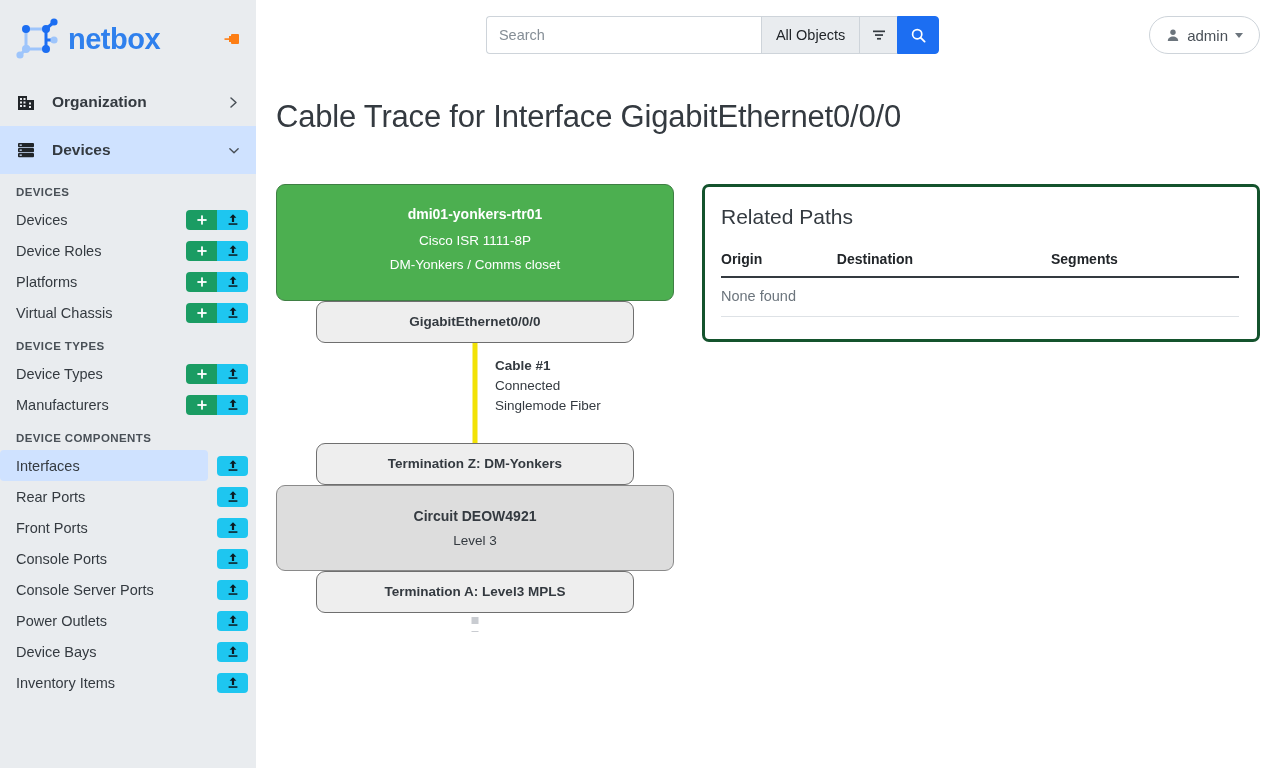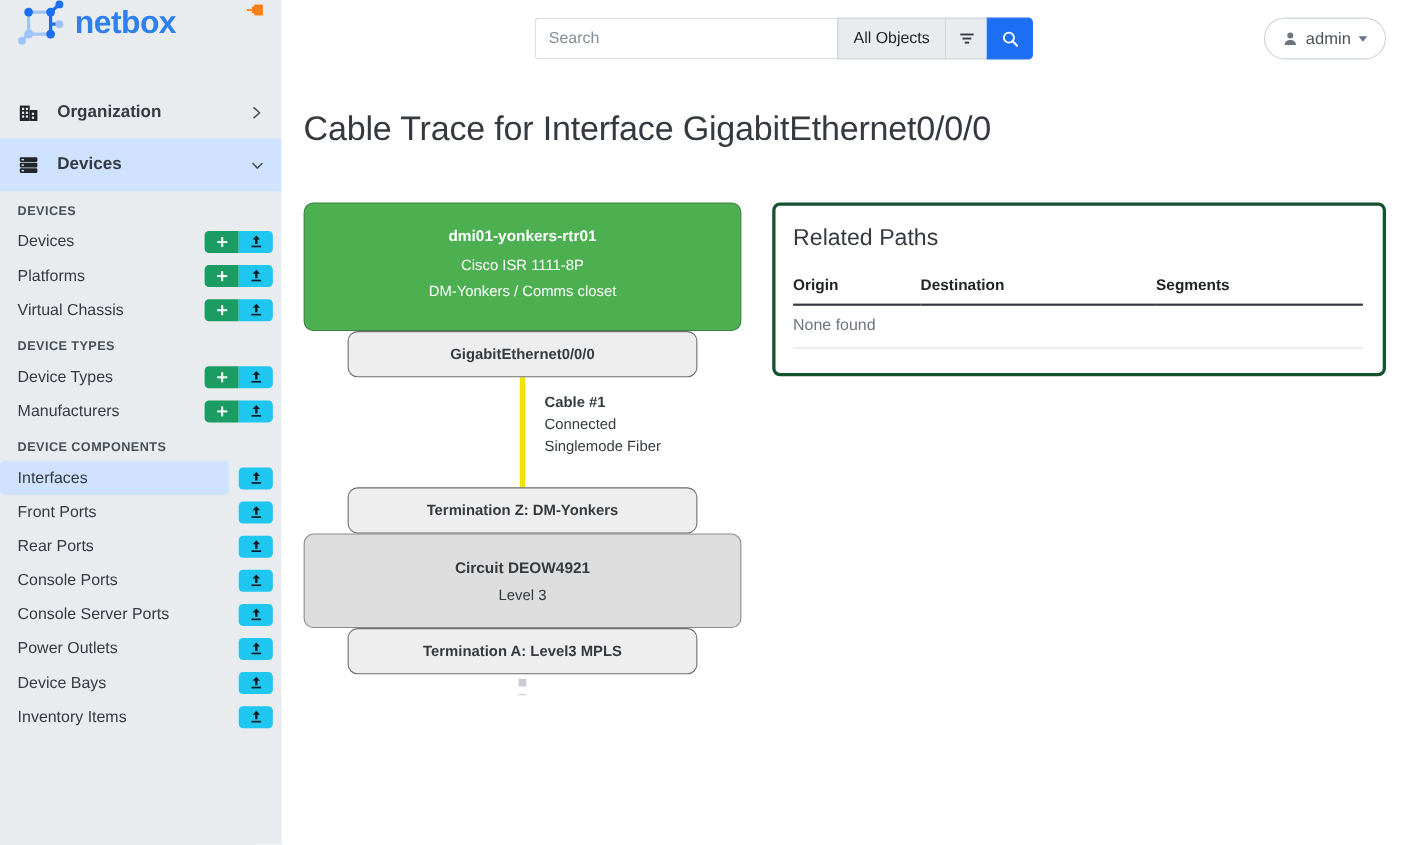--- a/index.html
+++ b/index.html
@@ -17,21 +17,21 @@
 
   
   #sidebar {
     width: 256px; min-width: 256px; height: 768px;
     background: #e9ecef;
     overflow: hidden;
     position: relative;
   }
   .brand-row {
     height: 78px;
-    display: flex; align-items: flex-start;
+    display: flex; align-items: center;
     padding: 0 14px 0 16px;
   }
   .brand-logo { display: flex; align-items: center; gap: 8px; flex: 1; }
   .logo-mark { width: 44px; height: 42px; flex: 0 0 44px; }
   .brand-word {
     font-size: 29px; font-weight: 700; color: #2f80ed;
     letter-spacing: -0.5px; line-height: 1;
   }
   .pin-icon { width: 18px; height: 18px; flex: 0 0 18px; }
 
@@ -304,119 +304,137 @@
             <span class="mini-btn up">
               <svg width="12" height="13" viewBox="0 0 12 13">
                 <path d="M6 1.2l3.4 3.6H7.1v4.1H4.9V4.8H2.6z" fill="#0b1b22"></path>
                 <rect x="1.6" y="10.3" width="8.8" height="1.5" fill="#0b1b22"></rect>
               </svg>
             </span>
           </div>
         </div>
         <div class="nav-item">
           <span class="ni-hl"></span>
-          <span class="ni-label">Platforms</span>
+          <span class="ni-label">Device Roles</span>
           <div class="btn-grp">
             <span class="mini-btn add">
               <svg width="12" height="12" viewBox="0 0 12 12">
                 <rect x="5.1" y="1.4" width="1.8" height="9.2" fill="#fff"></rect>
                 <rect x="1.4" y="5.1" width="9.2" height="1.8" fill="#fff"></rect>
               </svg>
             </span>
             <span class="mini-btn up">
               <svg width="12" height="13" viewBox="0 0 12 13">
                 <path d="M6 1.2l3.4 3.6H7.1v4.1H4.9V4.8H2.6z" fill="#0b1b22"></path>
                 <rect x="1.6" y="10.3" width="8.8" height="1.5" fill="#0b1b22"></rect>
               </svg>
             </span>
           </div>
         </div>
         <div class="nav-item">
           <span class="ni-hl"></span>
-          <span class="ni-label">Virtual Chassis</span>
+          <span class="ni-label">Platforms</span>
           <div class="btn-grp">
             <span class="mini-btn add">
               <svg width="12" height="12" viewBox="0 0 12 12">
                 <rect x="5.1" y="1.4" width="1.8" height="9.2" fill="#fff"></rect>
                 <rect x="1.4" y="5.1" width="9.2" height="1.8" fill="#fff"></rect>
               </svg>
             </span>
             <span class="mini-btn up">
               <svg width="12" height="13" viewBox="0 0 12 13">
                 <path d="M6 1.2l3.4 3.6H7.1v4.1H4.9V4.8H2.6z" fill="#0b1b22"></path>
                 <rect x="1.6" y="10.3" width="8.8" height="1.5" fill="#0b1b22"></rect>
               </svg>
             </span>
           </div>
         </div>
-        <div class="nav-section-title">DEVICE TYPES</div>
-        <div class="nav-item">
-          <span class="ni-hl"></span>
-          <span class="ni-label">Device Types</span>
+        <div class="nav-item">
+          <span class="ni-hl"></span>
+          <span class="ni-label">Virtual Chassis</span>
           <div class="btn-grp">
             <span class="mini-btn add">
               <svg width="12" height="12" viewBox="0 0 12 12">
                 <rect x="5.1" y="1.4" width="1.8" height="9.2" fill="#fff"></rect>
                 <rect x="1.4" y="5.1" width="9.2" height="1.8" fill="#fff"></rect>
               </svg>
             </span>
             <span class="mini-btn up">
               <svg width="12" height="13" viewBox="0 0 12 13">
                 <path d="M6 1.2l3.4 3.6H7.1v4.1H4.9V4.8H2.6z" fill="#0b1b22"></path>
                 <rect x="1.6" y="10.3" width="8.8" height="1.5" fill="#0b1b22"></rect>
               </svg>
             </span>
           </div>
         </div>
-        <div class="nav-item">
-          <span class="ni-hl"></span>
-          <span class="ni-label">Manufacturers</span>
+        <div class="nav-section-title">DEVICE TYPES</div>
+        <div class="nav-item">
+          <span class="ni-hl"></span>
+          <span class="ni-label">Device Types</span>
           <div class="btn-grp">
             <span class="mini-btn add">
               <svg width="12" height="12" viewBox="0 0 12 12">
                 <rect x="5.1" y="1.4" width="1.8" height="9.2" fill="#fff"></rect>
                 <rect x="1.4" y="5.1" width="9.2" height="1.8" fill="#fff"></rect>
               </svg>
             </span>
             <span class="mini-btn up">
               <svg width="12" height="13" viewBox="0 0 12 13">
                 <path d="M6 1.2l3.4 3.6H7.1v4.1H4.9V4.8H2.6z" fill="#0b1b22"></path>
                 <rect x="1.6" y="10.3" width="8.8" height="1.5" fill="#0b1b22"></rect>
               </svg>
             </span>
           </div>
         </div>
+        <div class="nav-item">
+          <span class="ni-hl"></span>
+          <span class="ni-label">Manufacturers</span>
+          <div class="btn-grp">
+            <span class="mini-btn add">
+              <svg width="12" height="12" viewBox="0 0 12 12">
+                <rect x="5.1" y="1.4" width="1.8" height="9.2" fill="#fff"></rect>
+                <rect x="1.4" y="5.1" width="9.2" height="1.8" fill="#fff"></rect>
+              </svg>
+            </span>
+            <span class="mini-btn up">
+              <svg width="12" height="13" viewBox="0 0 12 13">
+                <path d="M6 1.2l3.4 3.6H7.1v4.1H4.9V4.8H2.6z" fill="#0b1b22"></path>
+                <rect x="1.6" y="10.3" width="8.8" height="1.5" fill="#0b1b22"></rect>
+              </svg>
+            </span>
+          </div>
+        </div>
         <div class="nav-section-title">DEVICE COMPONENTS</div>
         <div class="nav-item active">
           <span class="ni-hl"></span>
           <span class="ni-label">Interfaces</span>
           <div class="btn-grp">
             <span class="mini-btn up solo">
               <svg width="12" height="13" viewBox="0 0 12 13">
                 <path d="M6 1.2l3.4 3.6H7.1v4.1H4.9V4.8H2.6z" fill="#0b1b22"></path>
                 <rect x="1.6" y="10.3" width="8.8" height="1.5" fill="#0b1b22"></rect>
               </svg>
             </span>
           </div>
         </div>
         <div class="nav-item">
           <span class="ni-hl"></span>
+          <span class="ni-label">Rear Ports</span>
+          <div class="btn-grp">
+            <span class="mini-btn up solo">
+              <svg width="12" height="13" viewBox="0 0 12 13">
+                <path d="M6 1.2l3.4 3.6H7.1v4.1H4.9V4.8H2.6z" fill="#0b1b22"></path>
+                <rect x="1.6" y="10.3" width="8.8" height="1.5" fill="#0b1b22"></rect>
+              </svg>
+            </span>
+          </div>
+        </div>
+        <div class="nav-item">
+          <span class="ni-hl"></span>
           <span class="ni-label">Front Ports</span>
-          <div class="btn-grp">
-            <span class="mini-btn up solo">
-              <svg width="12" height="13" viewBox="0 0 12 13">
-                <path d="M6 1.2l3.4 3.6H7.1v4.1H4.9V4.8H2.6z" fill="#0b1b22"></path>
-                <rect x="1.6" y="10.3" width="8.8" height="1.5" fill="#0b1b22"></rect>
-              </svg>
-            </span>
-          </div>
-        </div>
-        <div class="nav-item">
-          <span class="ni-hl"></span>
-          <span class="ni-label">Rear Ports</span>
           <div class="btn-grp">
             <span class="mini-btn up solo">
               <svg width="12" height="13" viewBox="0 0 12 13">
                 <path d="M6 1.2l3.4 3.6H7.1v4.1H4.9V4.8H2.6z" fill="#0b1b22"></path>
                 <rect x="1.6" y="10.3" width="8.8" height="1.5" fill="#0b1b22"></rect>
               </svg>
             </span>
           </div>
         </div>
         <div class="nav-item">

